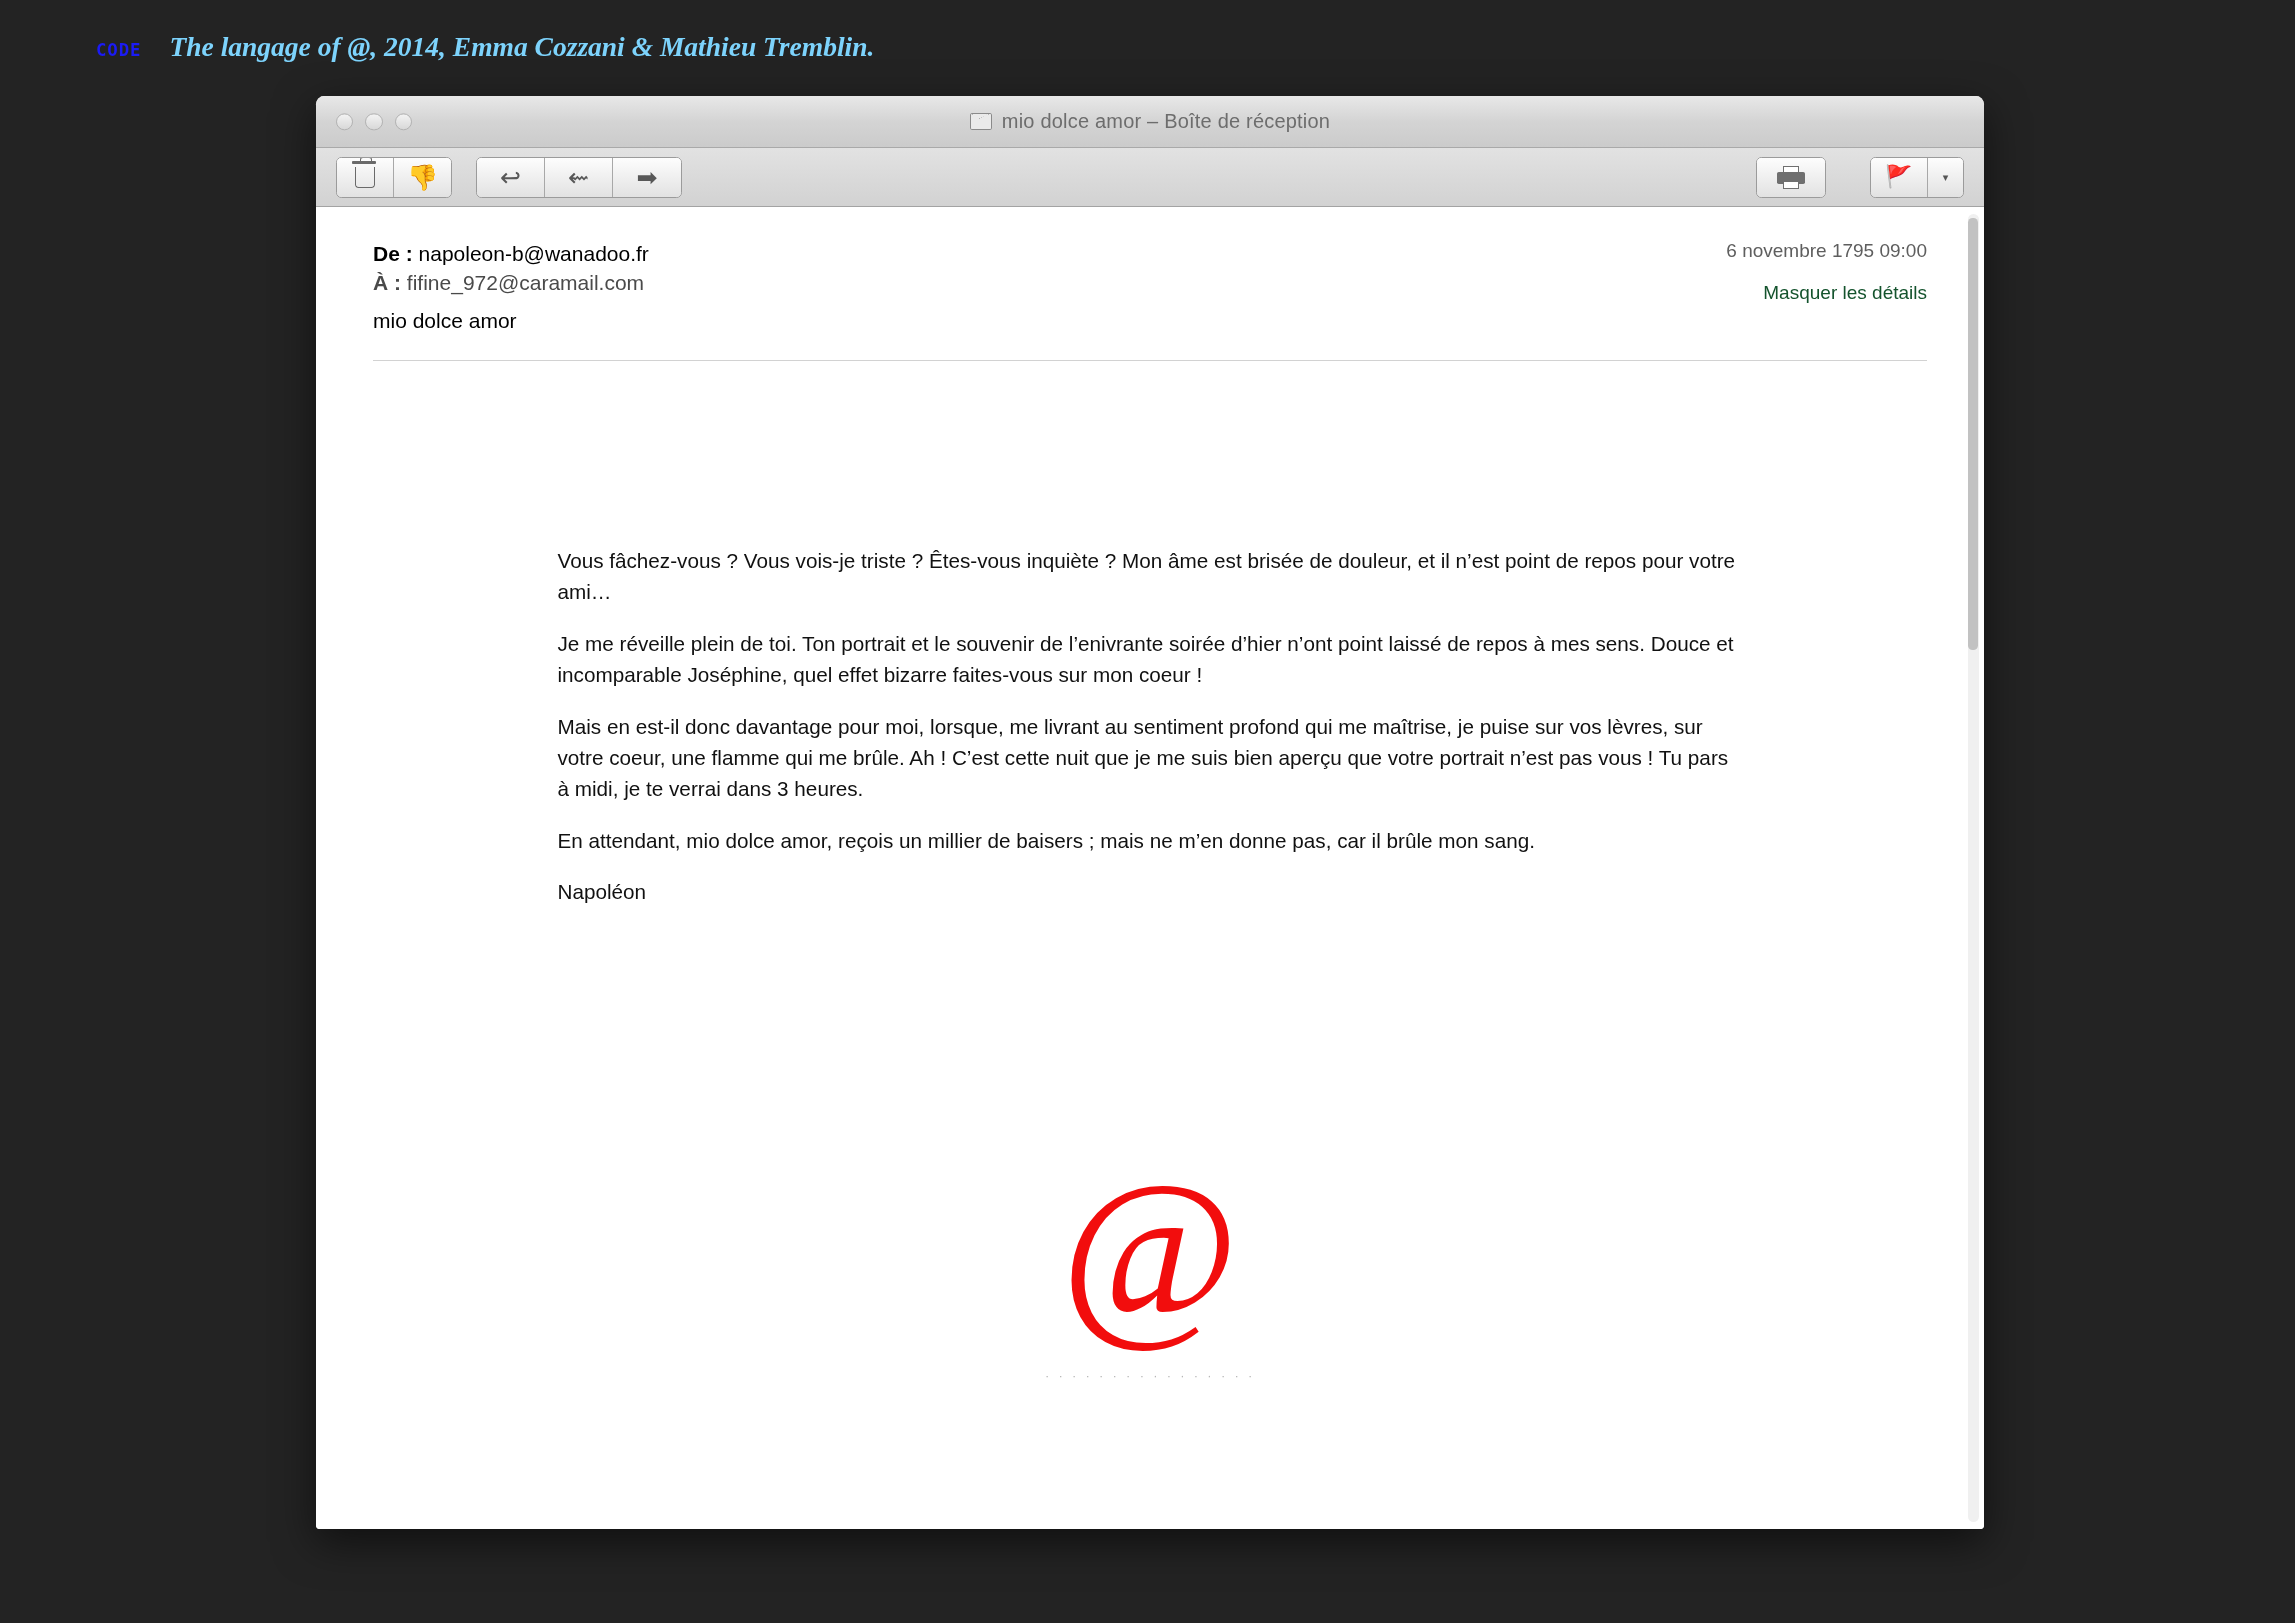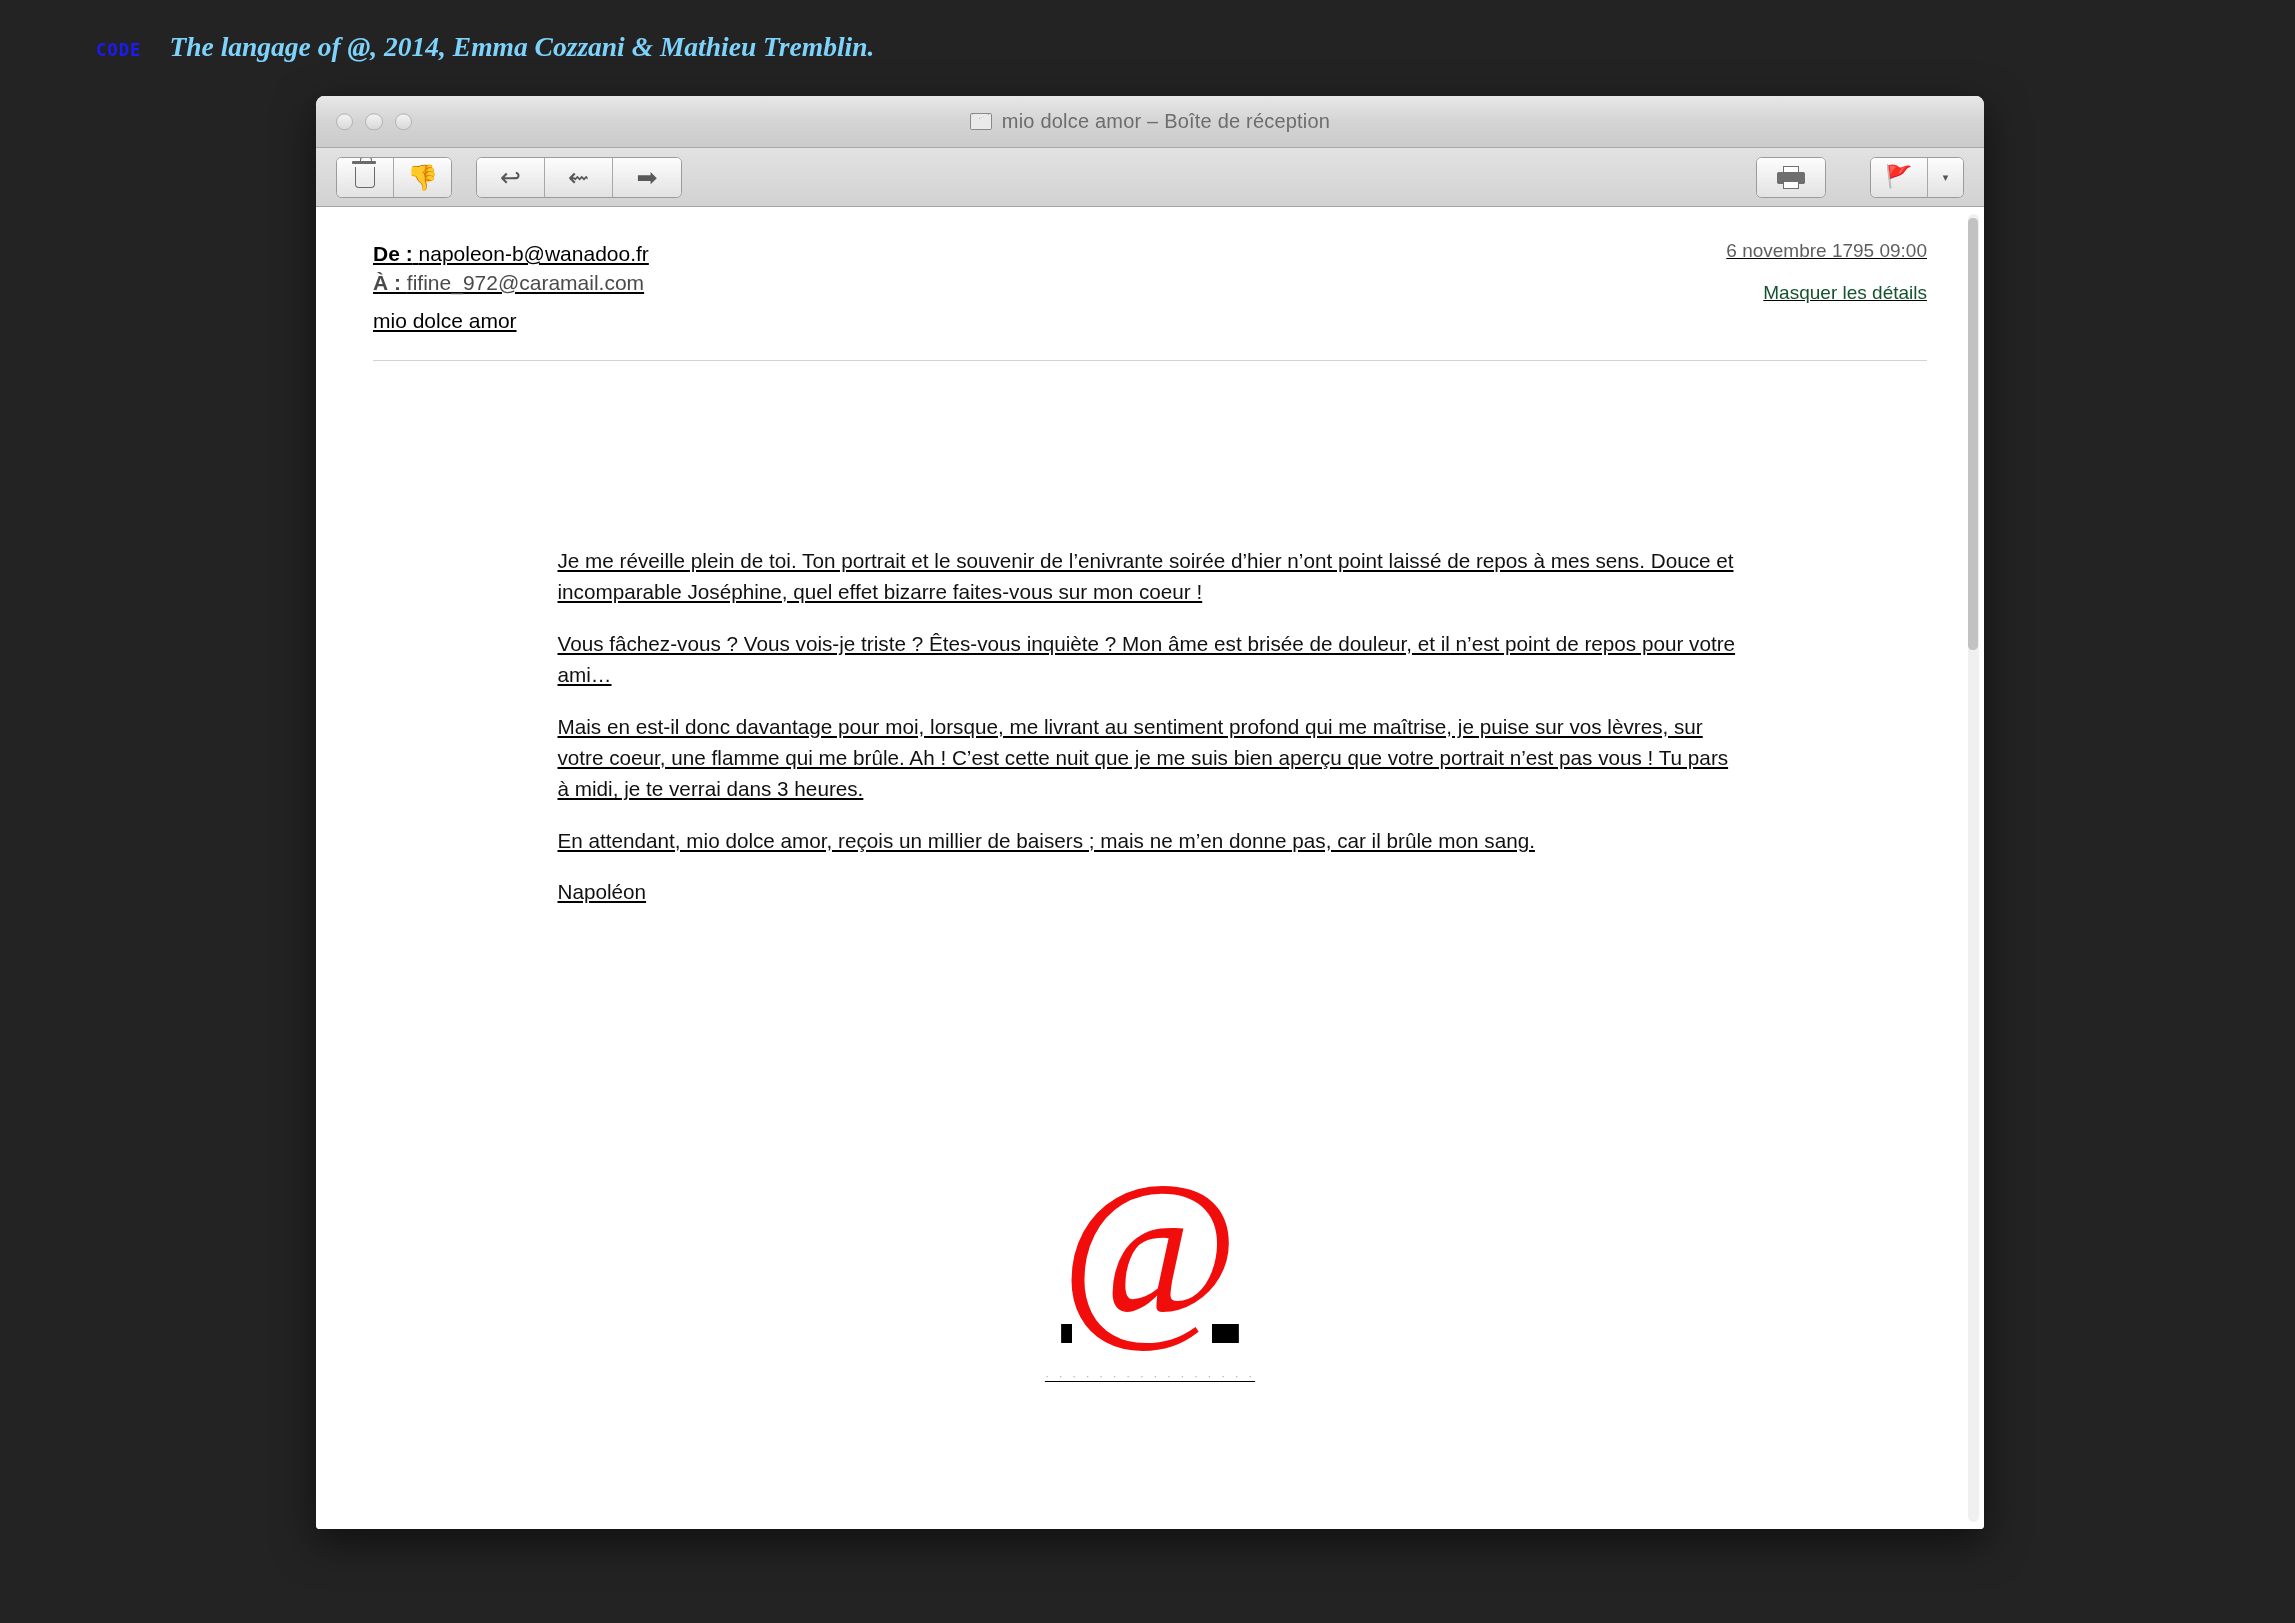--- a/index.html
+++ b/index.html
@@ -208,21 +208,20 @@
     line-height: 1;
   }
   .caret { font-size: 11px; color: #555; }
 
   
   .content {
     flex: 1;
     position: relative;
     overflow: hidden;
     background: #ffffff;
-    text-decoration: underline;
   }
   .msg {
     padding: 33px 57px 0 57px;
   }
   .hdr {
     display: flex;
     justify-content: space-between;
     align-items: flex-start;
   }
   .hdr-left { font-size: 21px; color: #000; line-height: 1.36; }
@@ -375,22 +374,22 @@
         </div>
         <div class="hdr-right">
           <div class="hdr-date">6 novembre 1795 09:00</div>
           <a class="hdr-link" href="#">Masquer les détails</a>
         </div>
       </div>
 
       <hr class="rule">
 
       <div class="body-text">
+        <p>Vous fâchez-vous ? Vous vois-je triste ? Êtes-vous inquiète ? Mon âme est brisée de douleur, et il n’est point de repos pour votre ami…</p>
         <p>Je me réveille plein de toi. Ton portrait et le souvenir de l’enivrante soirée d’hier n’ont point laissé de repos à mes sens. Douce et incomparable Joséphine, quel effet bizarre faites-vous sur mon coeur !</p>
-        <p>Vous fâchez-vous ? Vous vois-je triste ? Êtes-vous inquiète ? Mon âme est brisée de douleur, et il n’est point de repos pour votre ami…</p>
         <p>Mais en est-il donc davantage pour moi, lorsque, me livrant au sentiment profond qui me maîtrise, je puise sur vos lèvres, sur votre coeur, une flamme qui me brûle. Ah ! C’est cette nuit que je me suis bien aperçu que votre portrait n’est pas vous ! Tu pars à midi, je te verrai dans 3 heures.</p>
         <p>En attendant, mio dolce amor, reçois un millier de baisers ; mais ne m’en donne pas, car il brûle mon sang.</p>
         <p class="sig">Napoléon</p>
       </div>
 
       <div class="at-wrap">
         <span class="at-symbol">@</span>
       </div>
 
       <div class="dots">· · · · · · · · · · · · · · · ·</div>

